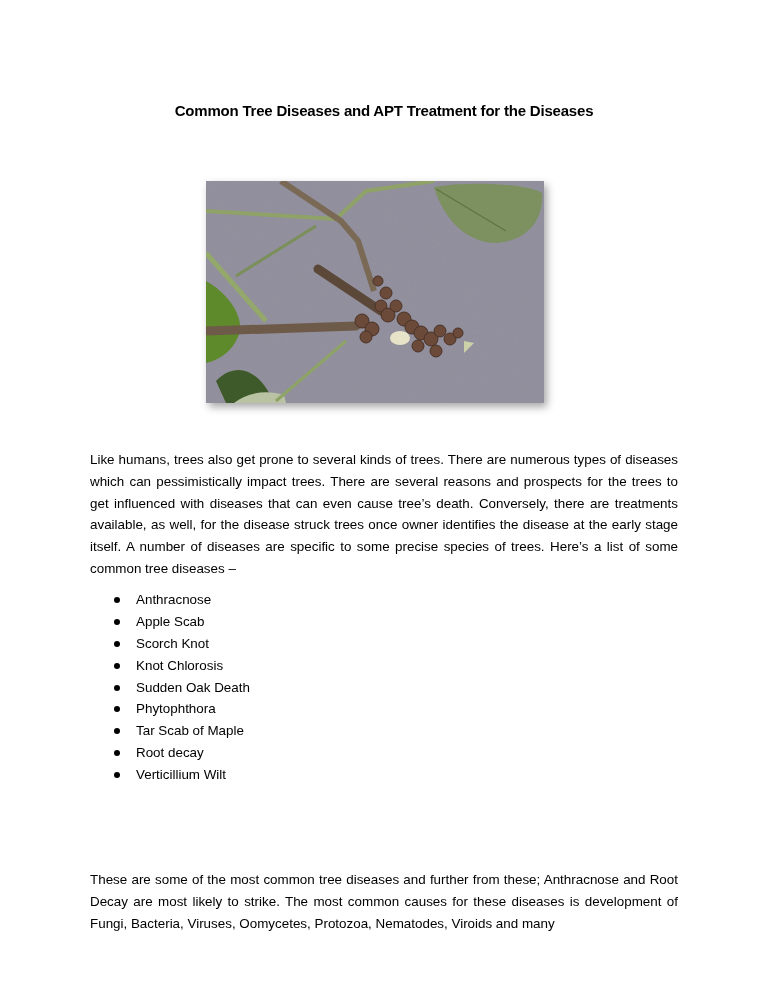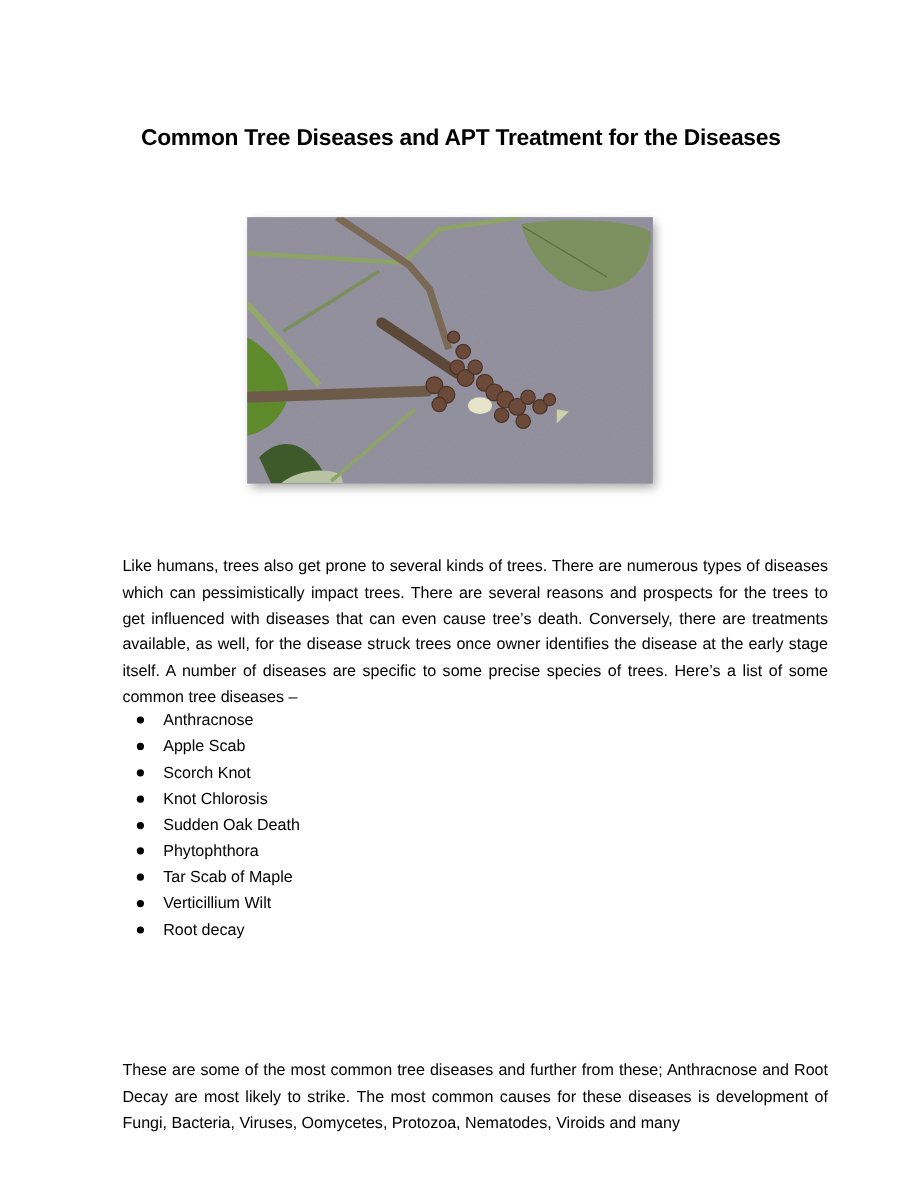--- a/index.html
+++ b/index.html
@@ -2,33 +2,33 @@
 <html><head>
   <meta charset="utf-8">
   <style>
     html, body { margin: 0; padding: 0; background: #ffffff; }
     body {
       width: 768px; height: 994px; position: relative; overflow: hidden;
       font-family: "Liberation Sans", sans-serif; color: #000;
     }
     .title {
       position: absolute; left: 0; width: 768px; top: 92px;
-      text-align: center; font-size: 19px; font-weight: bold; letter-spacing: -0.2px;
+      text-align: center; font-size: 15px; font-weight: bold; letter-spacing: -0.2px;
     }
     .figure {
       position: absolute; left: 206px; top: 181px; width: 338px; height: 222px;
       box-shadow: 3px 4px 8px rgba(0,0,0,0.35);
       overflow: hidden;
       background: #9a98a4;
     }
     .figure svg { display: block; }
     .para {
       position: absolute; left: 90px; width: 588px;
       font-size: 13.4px; line-height: 21.8px; text-align: justify;
-      margin: 12px;
+      margin: 0;
     }
     .p1 { top: 449px; }
     .p2 { top: 869px; }
     ul.disease-list {
       position: absolute; left: 90px; top: 589px; margin: 0; padding: 0; list-style: none;
       font-size: 13.4px;
     }
     ul.disease-list li {
       height: 21.9px; line-height: 21.9px; position: relative; padding-left: 46px;
     }
@@ -100,17 +100,17 @@
 <p class="para p1">Like humans, trees also get prone to several kinds of trees. There are numerous types of diseases which can pessimistically impact trees. There are several reasons and prospects for the trees to get influenced with diseases that can even cause tree’s death. Conversely, there are treatments available, as well, for the disease struck trees once owner identifies the disease at the early stage itself. A number of diseases are specific to some precise species of trees. Here’s a list of some common tree diseases –</p>
 
 <ul class="disease-list">
   <li><span class="bullet"></span><span>Anthracnose</span></li>
   <li><span class="bullet"></span><span>Apple Scab</span></li>
   <li><span class="bullet"></span><span>Scorch Knot</span></li>
   <li><span class="bullet"></span><span>Knot Chlorosis</span></li>
   <li><span class="bullet"></span><span>Sudden Oak Death</span></li>
   <li><span class="bullet"></span><span>Phytophthora</span></li>
   <li><span class="bullet"></span><span>Tar Scab of Maple</span></li>
+  <li><span class="bullet"></span><span>Root decay</span></li>
   <li><span class="bullet"></span><span>Verticillium Wilt</span></li>
-  <li><span class="bullet"></span><span>Root decay</span></li>
 </ul>
 
 <p class="para p2">These are some of the most common tree diseases and further from these; Anthracnose and Root Decay are most likely to strike. The most common causes for these diseases is development of Fungi, Bacteria, Viruses, Oomycetes, Protozoa, Nematodes, Viroids and many</p>
 
 </body></html>

